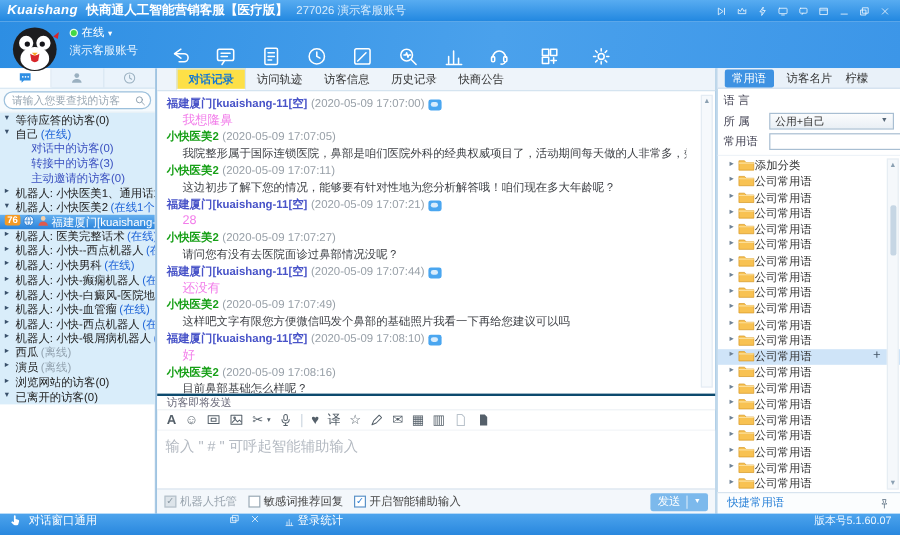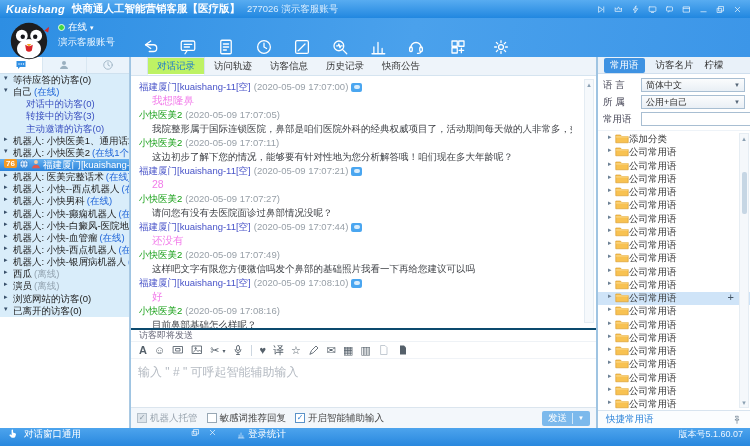--- a/index.html
+++ b/index.html
@@ -44,25 +44,25 @@
   .trow .st{color:#2166d8;margin-left:2px}
   .trow .st.off{color:#93a3b0}
   .trow.sel{background:linear-gradient(#66b0ef,#2b84dc);color:#fff}
   .badge{background:#f59a23;color:#fff;border-radius:2px;font-size:8px;line-height:9px;padding:0 2px;margin-right:2px;font-weight:bold;flex:none}
   .mini{width:10px;height:10px;margin-right:2px;flex:none}
   .mini svg{width:10px;height:10px}
   
   .chat{position:absolute;top:57px;left:130px;width:467px;bottom:18px;background:#fff;border-left:1px solid #9fc4e2;border-right:1px solid #9fc4e2;display:flex;flex-direction:column}
   .chat-tabs{height:19px;background:#eef4fa;border-bottom:1px solid #d5e4f0;display:flex;align-items:stretch;padding-left:16px}
   .ctab{padding:3px 9px 2px;font-size:9.5px;color:#333;cursor:pointer;display:flex;align-items:center}
-  .ctab.sel{color:#1878d0;background:#bef264;border:1px solid #d5e4f0;border-bottom:1px solid #fff;font-weight:normal}
+  .ctab.sel{color:#1878d0;background:#fde047;border:1px solid #d5e4f0;border-bottom:1px solid #fff;font-weight:bold}
   .chat-log{height:252px;position:relative;padding:5px 24px 0 8px;overflow:hidden}
   .msg{height:28px;overflow:visible}
   .mhead{font-size:9.5px;display:flex;align-items:center;gap:3px;line-height:12px}
-  .mname{font-weight:normal}
+  .mname{font-weight:bold}
   .v .mname{color:#4853c8}
   .a .mname{color:#18a018}
   .mtime{color:#98a0a8}
   .chan{width:11px;height:9px;background:#4aa6f0;border-radius:2px;position:relative;flex:none}
   .chan:after{content:"";position:absolute;left:2.5px;top:2.5px;width:6px;height:4px;border-radius:2px;background:#d8ecfc}
   .mbody{padding-left:13px;font-size:9.5px;line-height:13px;margin-top:1px;white-space:nowrap;overflow:hidden}
   .v .mbody{color:#f27cea;font-size:10.5px}
   .a .mbody{color:#3c3f44}
   .scrollcol{position:absolute;right:2px;top:3px;width:10px;height:244px;background:#f6f9fc;border:1px solid #e4ecf3;color:#8ba0b2;font-size:7px;text-align:center;line-height:9px}
   .typing{height:13px;border-top:2px solid #0c4a6e;font-size:9px;color:#667;padding-left:8px;display:flex;align-items:center;background:#fff}
@@ -321,20 +321,29 @@
       </span>
       <span class="side-tab">
         <span>
           <svg viewBox="0 0 24 24" fill="none" stroke="currentColor" stroke-width="1.7" stroke-linecap="round" stroke-linejoin="round" style="color:#9ab0c0">
             <circle cx="12" cy="12" r="8.5"></circle>
             <path d="M12 7v5l3.5 2"></path>
           </svg>
         </span>
       </span>
     </div>
+  <div class="side-search">
+    <input placeholder="请输入您要查找的访客" style="">
+    <span class="mag">
+        <svg viewBox="0 0 24 24" fill="none" stroke="currentColor" stroke-width="1.7" stroke-linecap="round" stroke-linejoin="round">
+          <circle cx="10" cy="10" r="6"></circle>
+          <path d="M14.5 14.5 20 20"></path>
+        </svg>
+      </span>
+  </div>
   <div class="tree" id="side-tree">
       <div class="trow">
     <span class="arr">▾</span>
     <span>等待应答的访客(0)</span>
     </div>
       <div class="trow">
     <span class="arr">▾</span>
     <span>自己</span>
     <span class="st">(在线)</span>
       </div>
@@ -596,24 +605,20 @@
 
 <div class="rpanel">
   <div class="rp-tabs" id="rp-tabs">
       <span class="rp-tab sel">常用语</span>
       <span class="rp-tab">访客名片</span>
       <span class="rp-tab">柠檬</span>
     </div>
   <div class="rp-form">
     <div class="rp-row">
       <span class="rp-label">语 言</span>
-      <span class="rp-select">
-        <span>简体中文</span>
-        <span class="car">▼</span>
-      </span>
     </div>
     <div class="rp-row">
       <span class="rp-label">所 属</span>
       <span class="rp-select">
         <span>公用+自己</span>
         <span class="car">▼</span>
       </span>
     </div>
     <div class="rp-row">
       <span class="rp-label">常用语</span>

